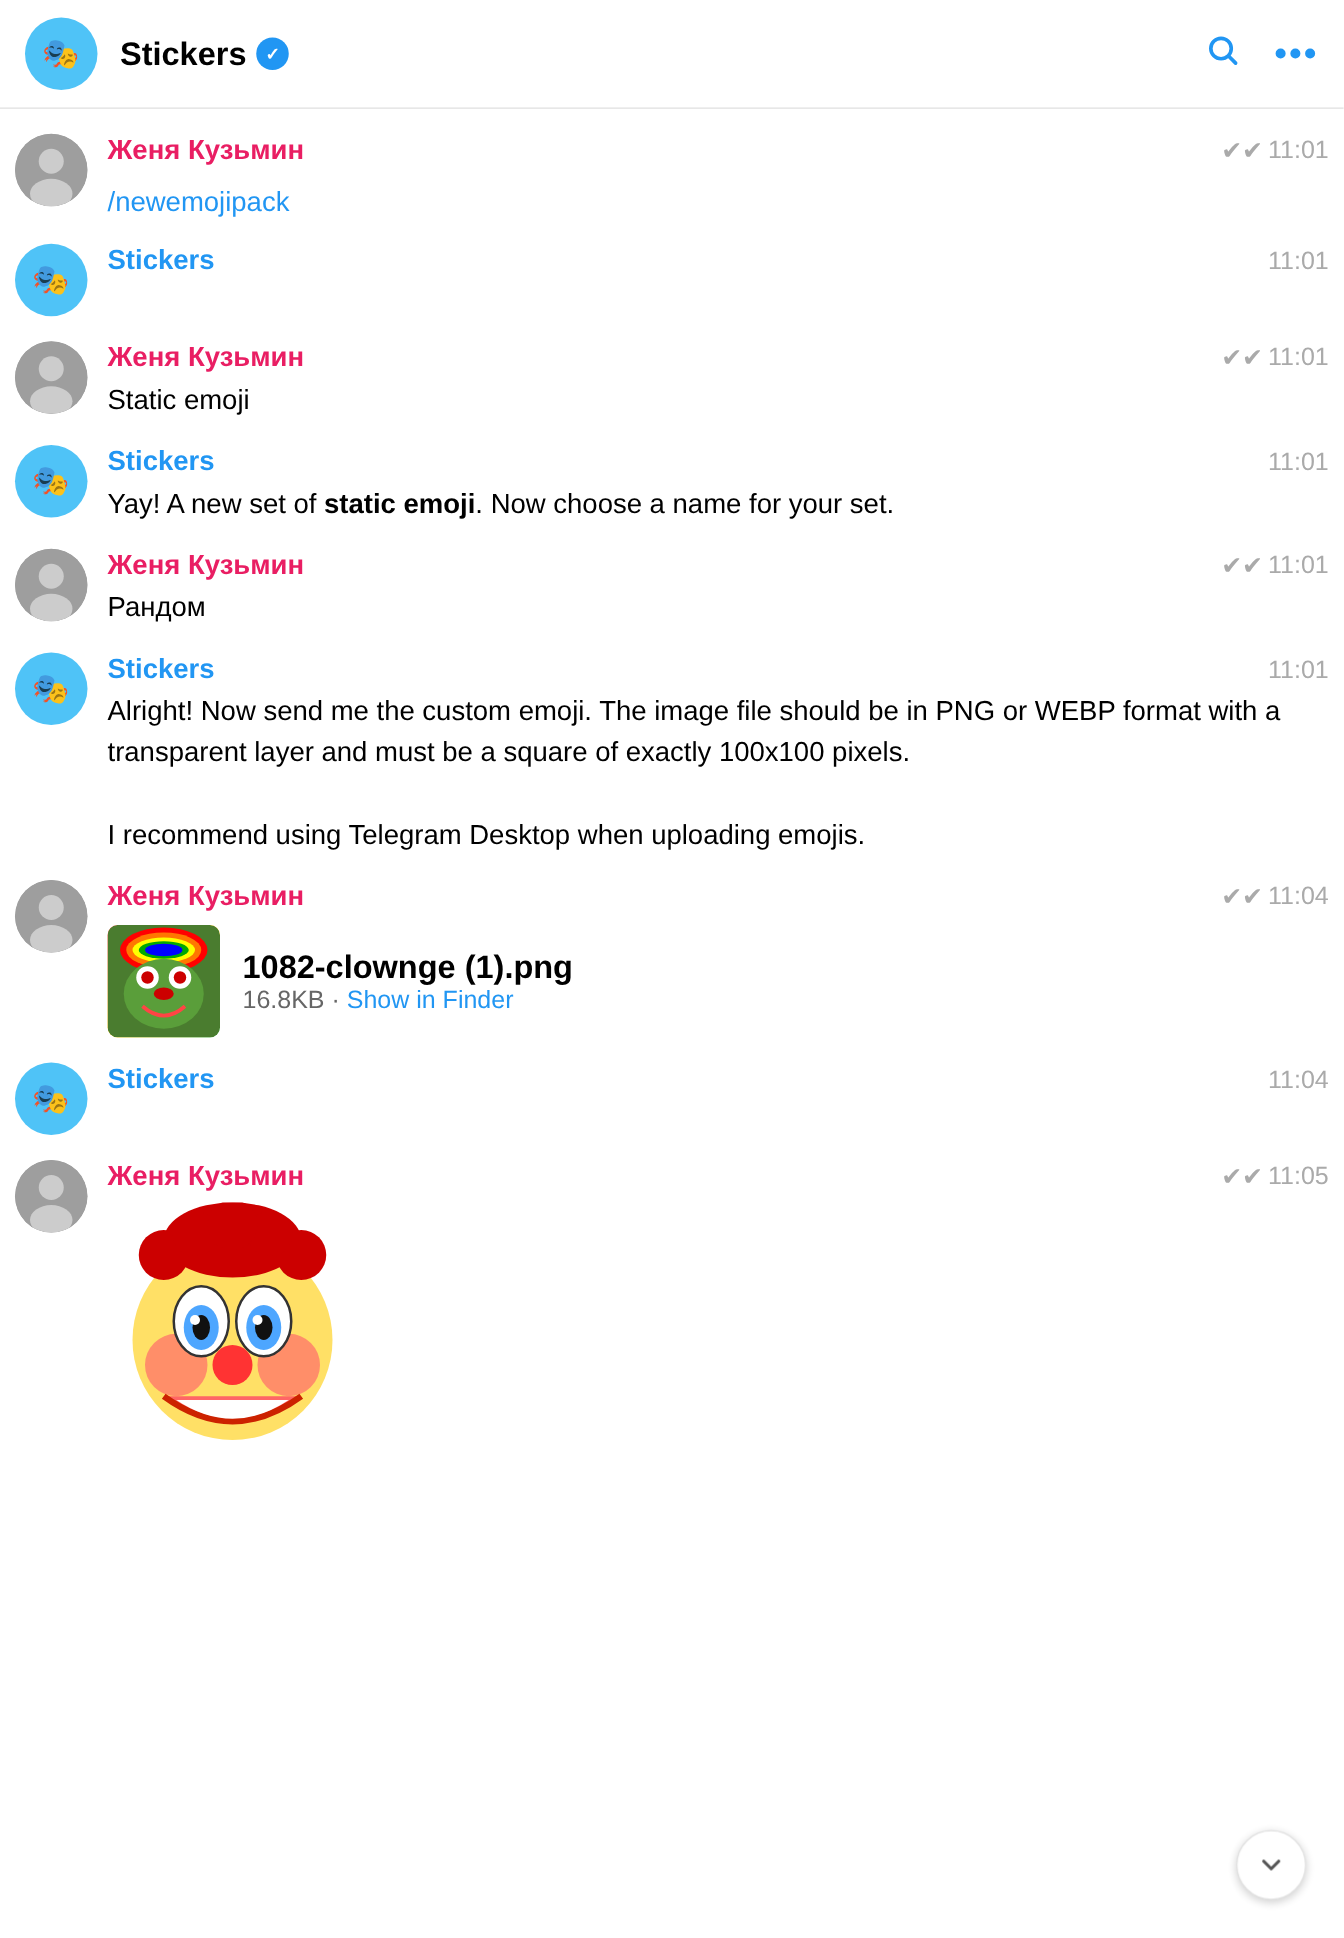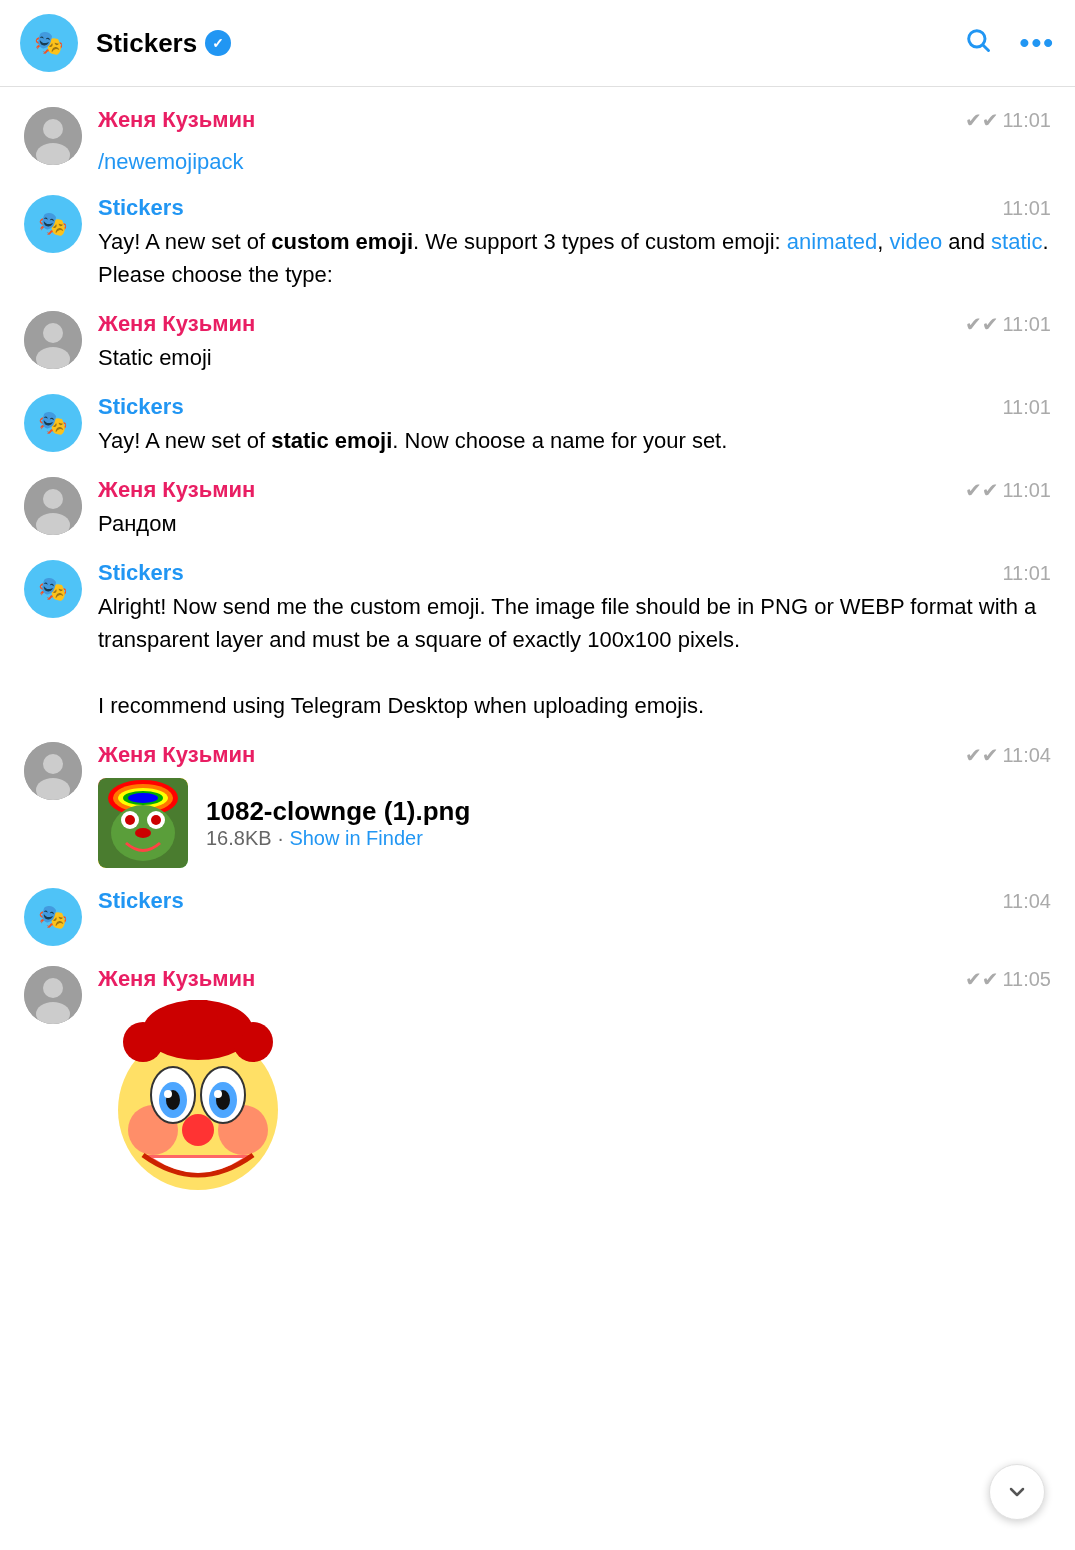--- a/index.html
+++ b/index.html
@@ -76,21 +76,21 @@
     
     .chat-area {
       padding: 10px 0;
       background: #ffffff;
     }
 
     
     .msg-row {
       display: flex;
       align-items: flex-start;
-      padding: 10px 24px;
+      padding: 10px 12px;
       gap: 16px;
     }
 
     .avatar {
       width: 58px;
       height: 58px;
       border-radius: 50%;
       flex-shrink: 0;
       overflow: hidden;
       display: flex;
@@ -266,23 +266,20 @@
     </div>
   </div>
 
   <div class="msg-row">
     <div class="avatar avatar-bot" style="background:#4fc3f7;">🎭</div>
     <div class="msg-content">
       <div class="msg-header">
         <span class="msg-sender-bot">Stickers</span>
         <span class="msg-time">11:01</span>
       </div>
-      <div class="msg-text">
-        Yay! A new set of <strong>custom emoji</strong>. We support 3 types of custom emoji: <span class="link">animated</span>, <span class="link">video</span> and <span class="link">static</span>. Please choose the type:
-      </div>
     </div>
   </div>
 
   <div class="msg-row">
     <div class="avatar avatar-user">
       <svg width="58" height="58" viewBox="0 0 58 58">
         <circle cx="29" cy="29" r="29" fill="#9e9e9e"></circle>
         <circle cx="29" cy="22" r="10" fill="#ccc"></circle>
         <ellipse cx="29" cy="48" rx="17" ry="12" fill="#ccc"></ellipse>
       </svg>

